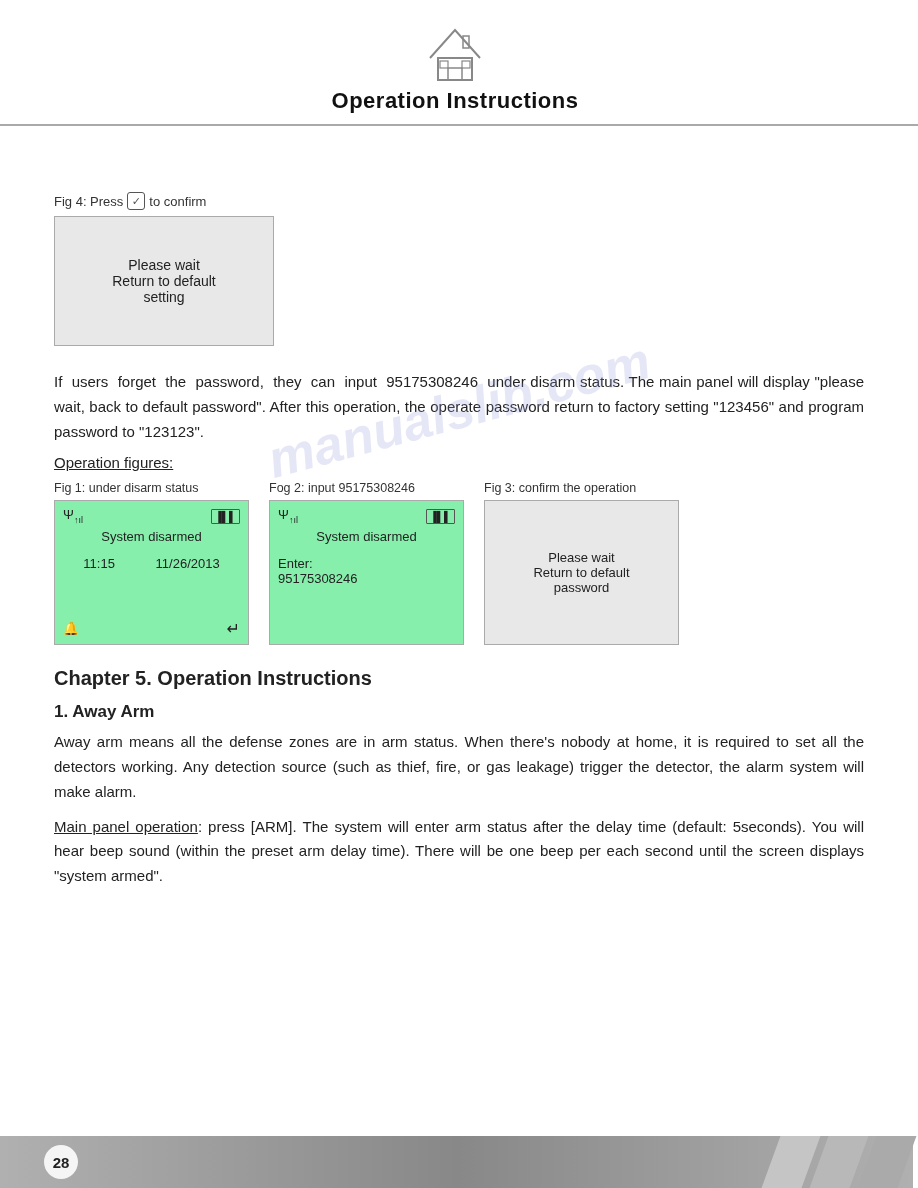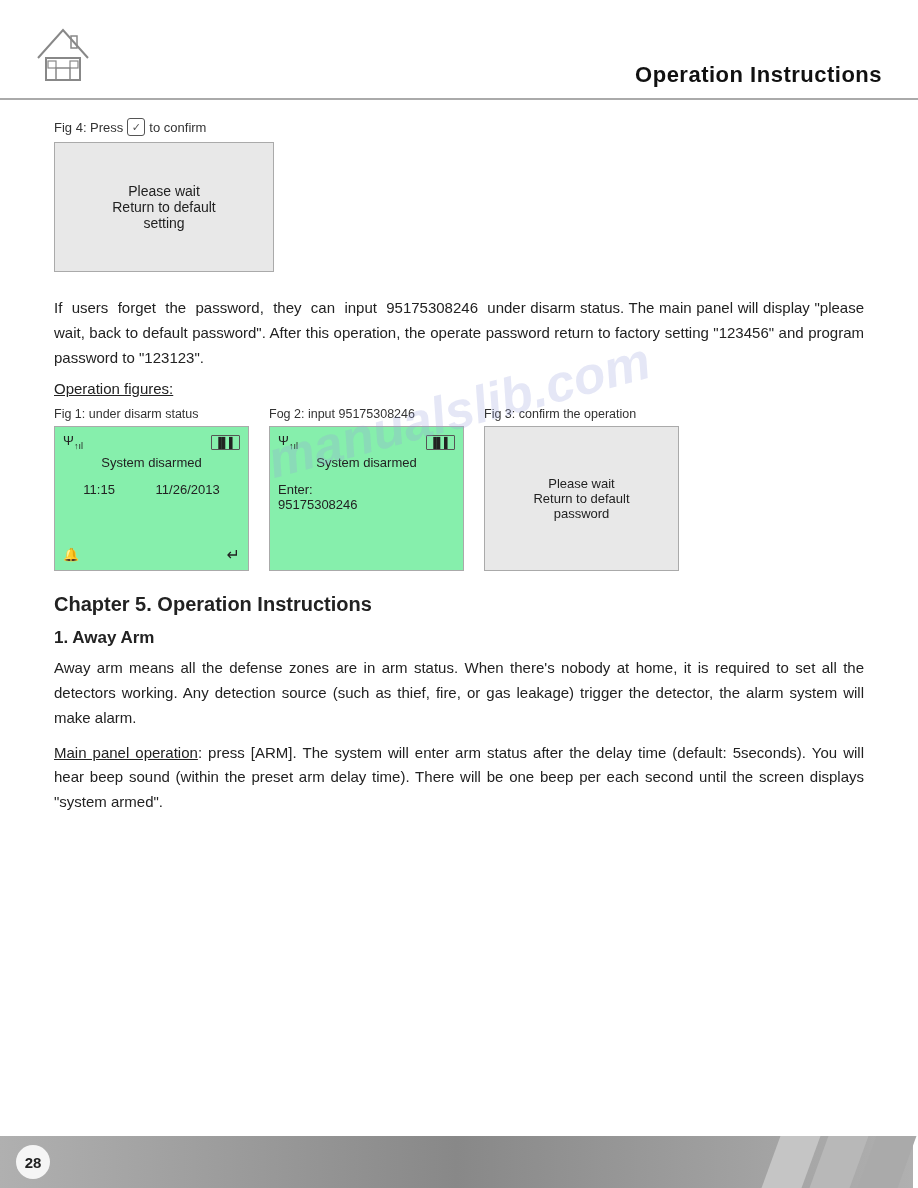--- a/index.html
+++ b/index.html
@@ -9,39 +9,41 @@
       background: #fff;
       font-family: Arial, sans-serif;
       font-size: 15px;
       color: #222;
       position: relative;
     }
 
     
     .header {
       display: flex;
-      align-items: flex-end;
+      align-items: center;
       justify-content: space-between;
       padding: 18px 36px 10px 28px;
       border-bottom: 2px solid #aaa;
+      flex-direction: column;
     }
     .header-logo {
       width: 70px;
       height: 70px;
     }
     .header-title {
       font-size: 22px;
       font-weight: bold;
       color: #111;
       letter-spacing: 0.5px;
     }
 
     
     .content {
       padding: 18px 54px 30px 54px;
+      margin-top: 48px;
     }
 
     
     .fig-caption {
       font-size: 13px;
       color: #333;
       margin-bottom: 6px;
       display: flex;
       align-items: center;
       gap: 4px;
@@ -213,21 +215,21 @@
     
     .footer {
       position: absolute;
       bottom: 0;
       left: 0;
       right: 5px;
       height: 52px;
       background: linear-gradient(to right, #b0b0b0, #888, #b0b0b0);
       display: flex;
       align-items: center;
-      padding-left: 16px;
+      padding-left: 44px;
       text-align: right;
     }
 
     .page-number-circle {
       width: 34px;
       height: 34px;
       border-radius: 50%;
       background: #f5f5f5;
       display: flex;
       align-items: center;

